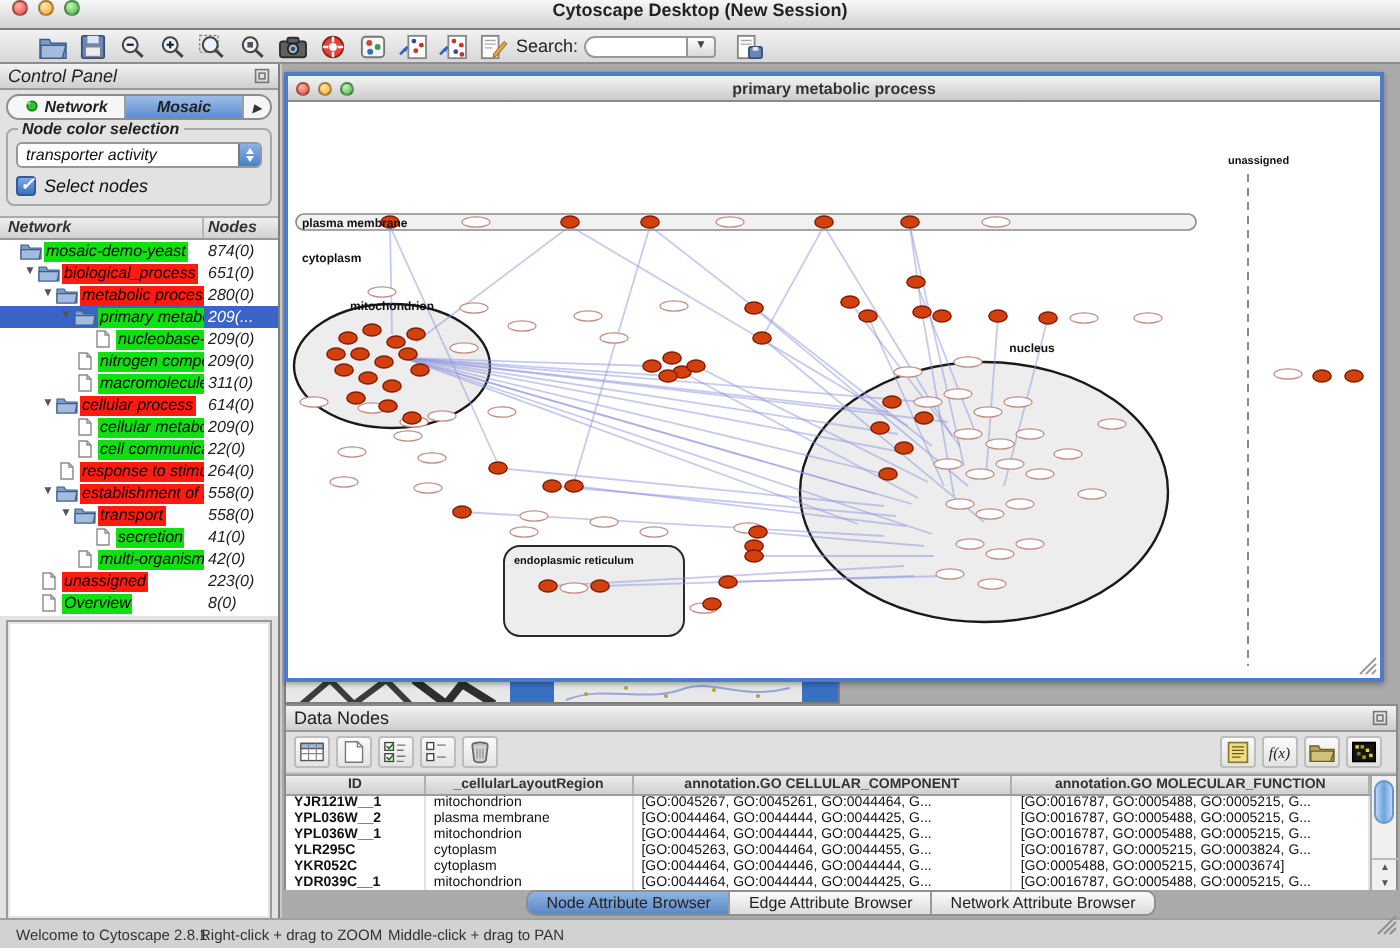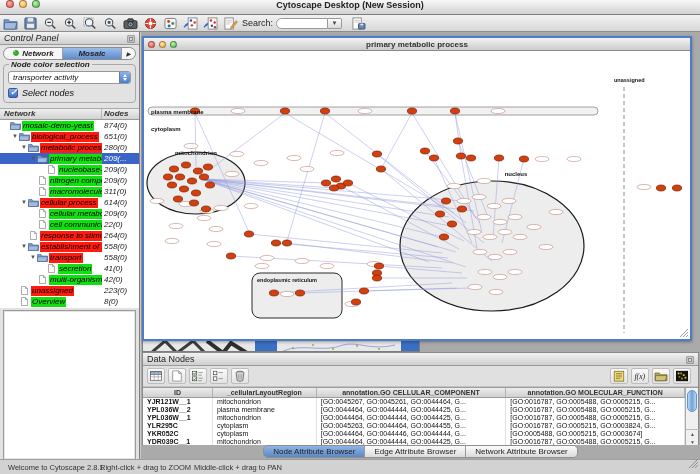--- a/index.html
+++ b/index.html
@@ -13,21 +13,21 @@
   .lights { display:flex; gap:5px; margin-left:6px; }
   .light { width:8px; height:8px; border-radius:50%; border:1px solid rgba(0,0,0,.35); }
   .light.red { background:radial-gradient(circle at 35% 30%, #ffb0a8, #ee4b40); }
   .light.yel { background:radial-gradient(circle at 35% 30%, #ffe9b0, #f5a623); }
   .light.grn { background:radial-gradient(circle at 35% 30%, #c4f5b2, #43b643); }
   .titlebar .title { position:absolute; left:0; right:0; text-align:center; font-size:9px; font-weight:bold; color:#222; }
 
   
   .toolbar { position:absolute; left:0; top:15px; width:700px; height:17px;
     background:linear-gradient(#f2f2f2,#d7d7d7); border-bottom:1px solid #8d8d8d;
-    display:flex; align-items:center; padding:0 0; }
+    display:flex; align-items:center; padding:0 16px; }
   .tb-icon { width:20px; height:15px; display:flex; align-items:center; justify-content:center; }
   .tb-icon svg { width:15px; height:13px; }
   .search-wrap { display:flex; align-items:center; margin-left:2px; }
   .search-label { font-size:9px; color:#222; margin-right:3px; }
   .search-input { width:52px; height:11px; border:1px solid #9a9a9a; border-radius:6px 0 0 6px; background:#fff; font-size:8px; padding:0 3px; }
   .search-drop { width:14px; height:11px; border:1px solid #9a9a9a; border-left:none; background:linear-gradient(#fdfdfd,#d9d9d9); font-size:6px; color:#444; display:flex; align-items:center; justify-content:center; border-radius:0 2px 2px 0; }
 
   
   .control-panel { position:absolute; left:0; top:32px; width:140px; height:427px; background:#e2e2e2; border-right:1px solid #7f7f7f;font-style:italic; }
   .panel-header { height:13px; background:linear-gradient(#f2f2f2,#cfcfcf); border-bottom:1px solid #9a9a9a; display:flex; align-items:center; justify-content:space-between; padding:0 4px; }

